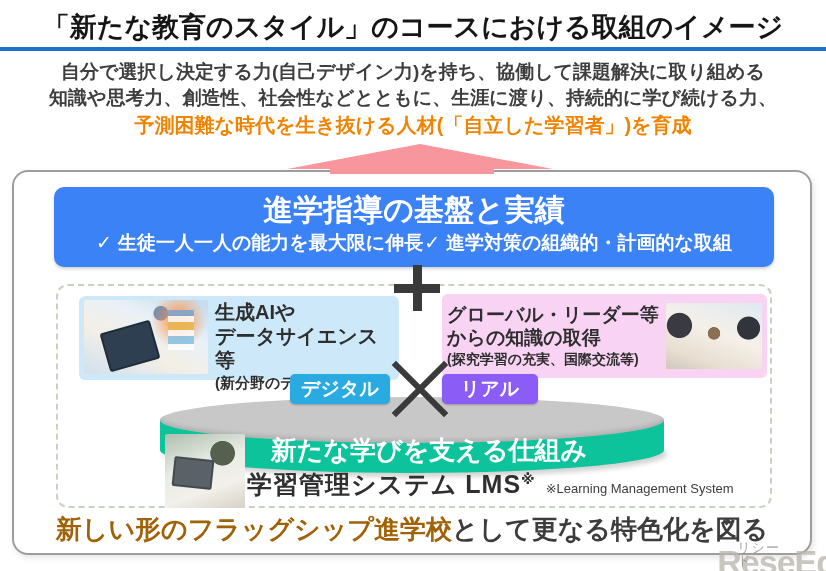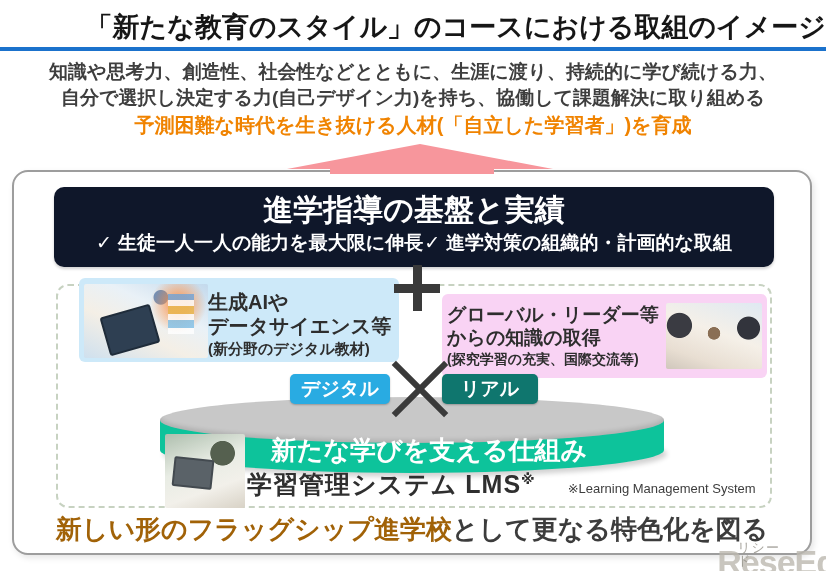--- a/index.html
+++ b/index.html
@@ -2,51 +2,51 @@
 <html><head>
 <meta charset="utf-8">
 <style>
   html,body{margin:0;padding:0;}
   body{
     width:826px;height:571px;position:relative;overflow:hidden;background:#fff;
     font-family:"Liberation Sans","DejaVu Sans",sans-serif;
     -webkit-font-smoothing:antialiased;
   }
   
-  .page-title{position:absolute;top:9px;left:0;width:100%;text-align:right;
+  .page-title{position:absolute;top:9px;left:0;width:100%;text-align:center;
     font-size:27px;font-weight:700;color:#161616;}
   .title-rule{position:absolute;top:47px;left:0;width:100%;height:4px;background:#1B72CC;}
   .intro{position:absolute;top:59px;left:0;width:100%;text-align:center;
     font-size:19px;font-weight:700;color:#3E3E3E;line-height:26px;}
   .goal{position:absolute;top:112px;left:0;width:100%;text-align:center;
     font-size:20px;font-weight:700;color:#F08300;}
   
   .up-arrow{position:absolute;left:287px;top:144px;z-index:5;}
   
   .main-box{position:absolute;left:12px;top:170px;width:800px;height:385px;
     box-sizing:border-box;border:2px solid #9D9D9D;border-radius:16px;background:#fff;
     box-shadow:2px 3px 6px rgba(0,0,0,.10);z-index:2;}
   
   .foundation{position:absolute;left:40px;top:15px;width:720px;height:80px;
-    background:#0f172a;border-radius:10px;color:#fff;text-align:center;
+    background:#3b82f6;border-radius:10px;color:#fff;text-align:center;
     box-shadow:0 2px 3px rgba(0,0,0,.18);}
   .foundation-title{font-size:30px;font-weight:700;line-height:34px;margin-top:6px;}
   .foundation-checks{display:flex;justify-content:space-between;padding:0 42px;
     font-size:19px;font-weight:700;margin-top:3px;}
   .check-item .check-mark{margin-right:6px;}
   
   .plus-icon{position:absolute;left:380px;top:93px;width:46px;height:46px;z-index:7;}
   .plus-icon::before{content:"";position:absolute;left:0;top:19px;width:46px;height:9px;background:#3A3A3A;}
   .plus-icon::after{content:"";position:absolute;left:19px;top:0;width:9px;height:46px;background:#3A3A3A;}
   
   .dashed-frame{position:absolute;left:42px;top:112px;width:716px;height:224px;
     box-sizing:border-box;border:2px dashed #C7D2C1;border-radius:12px;}
   
-  .digital-box{position:absolute;left:65px;top:106px;width:320px;height:84px;
-    background:#CDE9F9;border-radius:6px;display:flex;align-items:flex-end;
+  .digital-box{position:absolute;left:65px;top:124px;width:320px;height:84px;
+    background:#CDE9F9;border-radius:6px;display:flex;align-items:flex-start;gap:7px;
     box-sizing:border-box;padding:4px 4px 4px 5px;z-index:3;}
   .real-box{position:absolute;left:428px;top:122px;width:325px;height:84px;
     background:#F9D3F4;border-radius:6px;display:flex;align-items:center;gap:7px;
     box-sizing:border-box;padding:12px 5px;z-index:3;}
   .box-text{font-weight:700;color:#2E2E2E;}
   .box-text .big{font-size:20px;line-height:24px;}
   .real-box .box-text .big{font-size:19px;line-height:23px;}
   .box-text .small{font-size:15px;line-height:19px;margin-top:1px;}
   .real-box .box-text .small{font-size:14px;}
   
@@ -72,38 +72,38 @@
     background:
       radial-gradient(circle at 72% 26%, #55604f 0 15%, transparent 16%),
       linear-gradient(160deg,#aebfae 0%,#e8ece4 42%,#f2f0ea 70%,#d8d2c6 100%);}
   .photo-laptop::after{content:"";position:absolute;left:8px;top:24px;width:36px;height:26px;
     background:#5a6268;border:2px solid #434a50;transform:rotate(6deg);border-radius:2px;}
   
   .badge{position:absolute;height:30px;border-radius:5px;color:#fff;font-weight:700;font-size:19px;
     display:flex;align-items:center;justify-content:center;z-index:8;
     box-shadow:0 1px 2px rgba(0,0,0,.25);}
   .badge-digital{left:276px;top:202px;width:100px;background:#29ABE2;}
-  .badge-real{left:428px;top:202px;width:96px;background:#0f766e;}
+  .badge-real{left:428px;top:202px;width:96px;background:#8b5cf6;}
   
   .cross-icon{position:absolute;left:378px;top:189px;width:56px;height:56px;z-index:8;}
   .cross-icon::before,.cross-icon::after{content:"";position:absolute;left:-9px;top:25px;
     width:74px;height:6px;background:#3A3A3A;}
   .cross-icon::before{transform:rotate(45deg);}
   .cross-icon::after{transform:rotate(-45deg);}
   
   .cylinder{position:absolute;left:146px;top:225px;width:504px;height:80px;z-index:3;}
   .cyl-bottom{position:absolute;left:0;top:30px;width:504px;height:46px;border-radius:50%;
     background:#0DC39B;box-shadow:3px 4px 5px rgba(0,0,0,.18);}
   .cyl-body{position:absolute;left:0;top:23px;width:504px;height:30px;background:#0DC39B;}
   .cyl-top{position:absolute;left:0;top:0;width:504px;height:46px;border-radius:50%;
     background:#C8C8C8;box-shadow:inset 0 -3px 4px rgba(0,0,0,.12);}
   .cyl-title{position:absolute;left:17px;top:36px;width:100%;text-align:center;color:#fff;
     font-size:26px;font-weight:700;z-index:4;}
   
-  .lms-row{position:absolute;left:233px;top:296px;display:flex;align-items:baseline;gap:32px;z-index:4;}
+  .lms-row{position:absolute;left:233px;top:296px;display:flex;align-items:baseline;gap:10px;z-index:4;}
   .lms-main{font-size:25px;font-weight:700;color:#2f2f2f;letter-spacing:1px;}
   .lms-main sup{font-size:14px;}
   .lms-note{font-size:13px;font-weight:500;color:#3d3d3d;}
   
   .conclusion{position:absolute;left:0;top:340px;width:100%;text-align:center;
     font-size:26px;font-weight:700;}
   .conclusion .hl{color:#a16207;}
   .conclusion .rest{color:#3C3C3C;}
   
   .watermark{position:absolute;right:-10px;bottom:-8px;z-index:20;line-height:1;}
@@ -111,22 +111,22 @@
     color:rgba(150,148,140,.85);margin-left:20px;}
   .wm-logo{font-size:34px;font-weight:800;letter-spacing:-1px;color:rgba(187,184,175,.8);}
 </style>
 </head>
 <body>
 
 <div class="page-title">「新たな教育のスタイル」のコースにおける取組のイメージ</div>
 <div class="title-rule"></div>
 
 <div class="intro">
+  <div>自分で選択し決定する力(自己デザイン力)を持ち、協働して課題解決に取り組める</div>
   <div>知識や思考力、創造性、社会性などとともに、生涯に渡り、持続的に学び続ける力、</div>
-  <div>自分で選択し決定する力(自己デザイン力)を持ち、協働して課題解決に取り組める</div>
 </div>
 <div class="goal">予測困難な時代を生き抜ける人材(「自立した学習者」)を育成</div>
 
 <svg class="up-arrow" width="266" height="30" viewBox="0 0 266 30">
   <rect x="43" y="24" width="164" height="6" fill="#F7969C"></rect>
   <polygon points="0,25 133,0 266,25" fill="#F7969C"></polygon>
 </svg>
 
 <div class="main-box">
 

